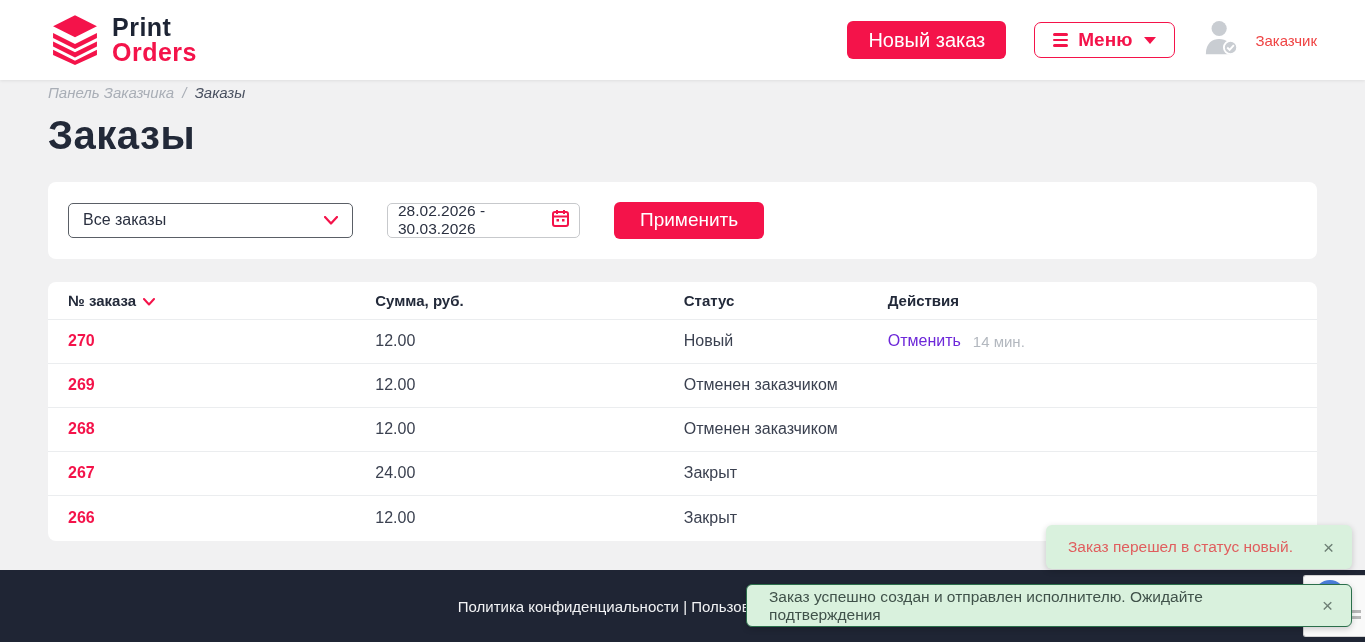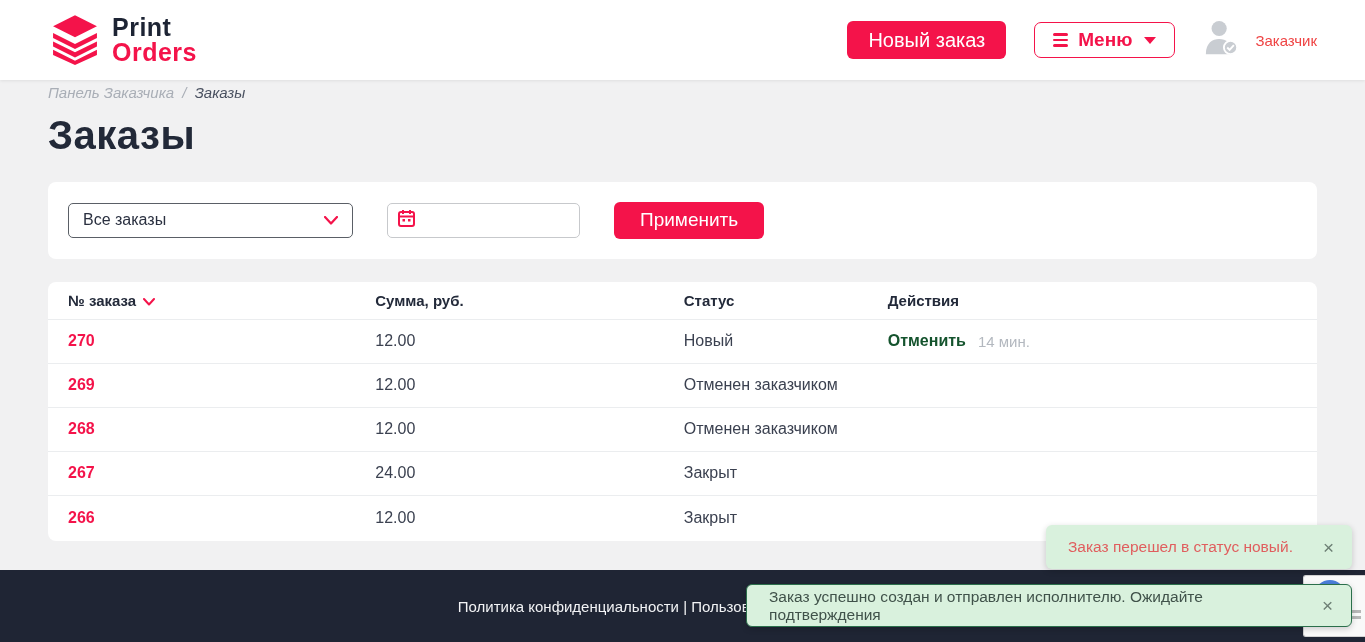--- a/index.html
+++ b/index.html
@@ -68,21 +68,21 @@
   .table-card { padding:0 0 1px 0; overflow:hidden; }
   .trow { display:flex; align-items:center; padding:0 20px; border-bottom:1px solid #ebedef; }
   .trow:last-child { border-bottom:none; }
   .thead { height:38px; font-weight:700; font-size:15px; color:#232a3a; }
   .trow .c1 { width:25%; display:flex; align-items:center; gap:7px; }
   .trow .c2 { width:25.1%; }
   .trow .c3 { width:16.6%; }
   .trow .c4 { flex:1; display:flex; align-items:center; gap:12px; }
   .brow { height:44px; font-size:16px; color:#3b4150; }
   .order-link { color:#f4134a; font-weight:700; text-decoration:none; cursor:pointer; }
-  .cancel-link { color:#14532d; font-weight:700; text-decoration:none; cursor:pointer; }
+  .cancel-link { color:#6d28d9; font-weight:400; text-decoration:none; cursor:pointer; }
   .timer { color:#b3b8bf; font-size:15px; }
   .sort-chev, .sel-chev { display:block; }
   
   footer {
     position:absolute; left:0; bottom:0; width:100%; height:72px;
     background:#1f2534; display:flex; align-items:center; justify-content:center;
   }
   .footer-links { color:#f2f3f5; font-size:15px; cursor:pointer; }
   
   .toast {
@@ -158,20 +158,21 @@
   <div class="card filter-card">
     <div class="select-box">
       <span>Все заказы</span>
       <span class="sel-chev">
         <svg width="14" height="9" viewBox="0 0 14 9">
             <polyline points="1,1 7,7.5 13,1" fill="none" stroke="#f4134a" stroke-width="2.2" stroke-linecap="round" stroke-linejoin="round"></polyline>
           </svg>
       </span>
     </div>
     <div class="date-box">
+      <span>28.02.2026 - 30.03.2026</span>
       <span>
         <svg width="17" height="18" viewBox="0 0 17 18">
           <rect x="1" y="3" width="15" height="14" rx="2" fill="none" stroke="#f4134a" stroke-width="2"></rect>
           <line x1="5" y1="1" x2="5" y2="5" stroke="#f4134a" stroke-width="2"></line>
           <line x1="12" y1="1" x2="12" y2="5" stroke="#f4134a" stroke-width="2"></line>
           <line x1="1" y1="7.5" x2="16" y2="7.5" stroke="#f4134a" stroke-width="2"></line>
           <rect x="4.5" y="10" width="2.5" height="2.5" fill="#f4134a"></rect>
           <rect x="10" y="10" width="2.5" height="2.5" fill="#f4134a"></rect>
         </svg>
       </span>

